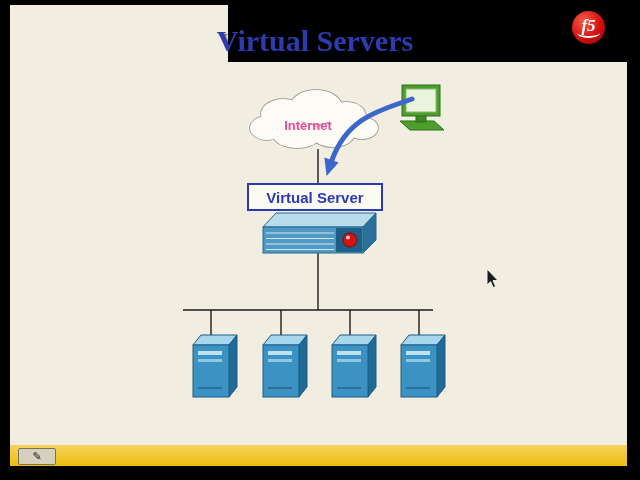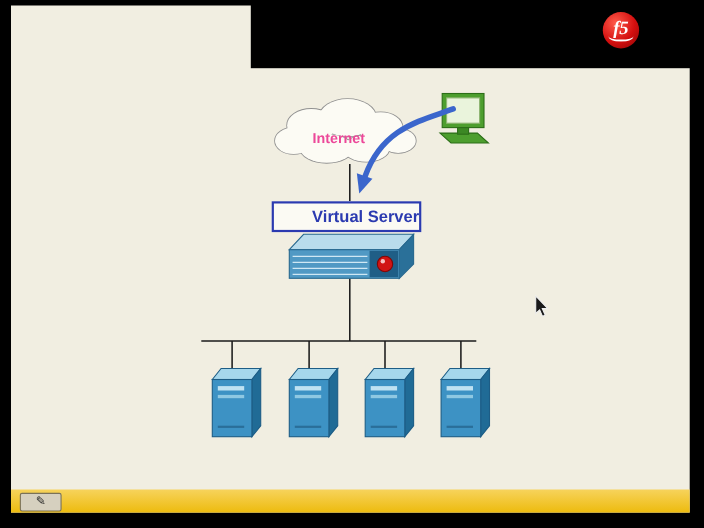--- a/index.html
+++ b/index.html
@@ -3,48 +3,49 @@
 <meta charset="utf-8">
 <style>
   html,body{margin:0;padding:0;background:#000;}
   .stage{position:relative;width:640px;height:480px;background:#000;overflow:hidden;
          font-family:"Liberation Sans",sans-serif;}
   .slide{position:absolute;left:10px;top:5px;width:617px;height:461px;background:#f1eee1;}
   .top-black{position:absolute;left:228px;top:0;width:412px;height:62px;background:#000;}
   .title{position:absolute;left:155px;top:24px;width:320px;text-align:center;
          font-family:"Liberation Serif",serif;font-weight:bold;font-size:30px;
          color:#2c3cae;text-shadow:2px 2px 1px rgba(0,0,0,0.6);z-index:3;}
-  .logo{position:absolute;left:548px;top:11px;width:33px;height:33px;border-radius:50%;
+  .logo{position:absolute;left:572px;top:11px;width:33px;height:33px;border-radius:50%;
         background:radial-gradient(circle at 35% 30%, #ff5a4a, #d40f0f 55%, #8e0505);
         display:flex;align-items:center;justify-content:center;z-index:4;}
   .logo span{color:#fff;font-family:"Liberation Serif",serif;font-style:italic;
         font-weight:bold;font-size:17px;position:relative;top:-2px;z-index:2;}
   .logo::after{content:"";position:absolute;left:5px;right:5px;bottom:6px;height:8px;
         border-bottom:2px solid #fff;border-radius:50%;}
   .diagram{position:absolute;left:0;top:0;z-index:5;pointer-events:none;}
   .internet-label{position:absolute;left:266px;top:118px;width:84px;text-align:center;
         font-weight:bold;font-size:13px;color:#ec4899;z-index:6;}
   .vs-box{position:absolute;left:247px;top:183px;width:132px;height:24px;
         border:2px solid #2b3ab0;background:#fbfaf3;display:flex;align-items:center;
-        justify-content:flex-end;z-index:6;}
+        justify-content:center;z-index:6;}
   .vs-box span{font-weight:bold;font-size:15px;color:#2b3ab0;}
   .bottom-bar{position:absolute;left:10px;top:445px;width:617px;height:21px;
         background:linear-gradient(#f7d35c,#edbb0e);z-index:7;}
   .pen-tool{position:absolute;left:8px;top:3px;width:36px;height:15px;background:#d6d0bf;
         border:1px solid #7a7259;border-radius:2px;display:flex;align-items:center;
         justify-content:center;font-size:11px;line-height:1;color:#222;cursor:pointer;}
   .cursor-svg{position:absolute;left:0;top:0;z-index:9;pointer-events:none;}
 </style>
 </head>
 <body>
 
 <div class="stage">
 
   <div class="slide"></div>
   <div class="top-black"></div>
+  <div class="title">Virtual Servers</div>
 
   <div class="logo">
     <span>f5</span>
   </div>
 
   <svg class="diagram" width="640" height="480" viewBox="0 0 640 480">
 
     <g stroke="#1a1a1a" stroke-width="1.4">
       <line x1="318" y1="149" x2="318" y2="183"></line>
       <line x1="318" y1="253" x2="318" y2="310"></line>

